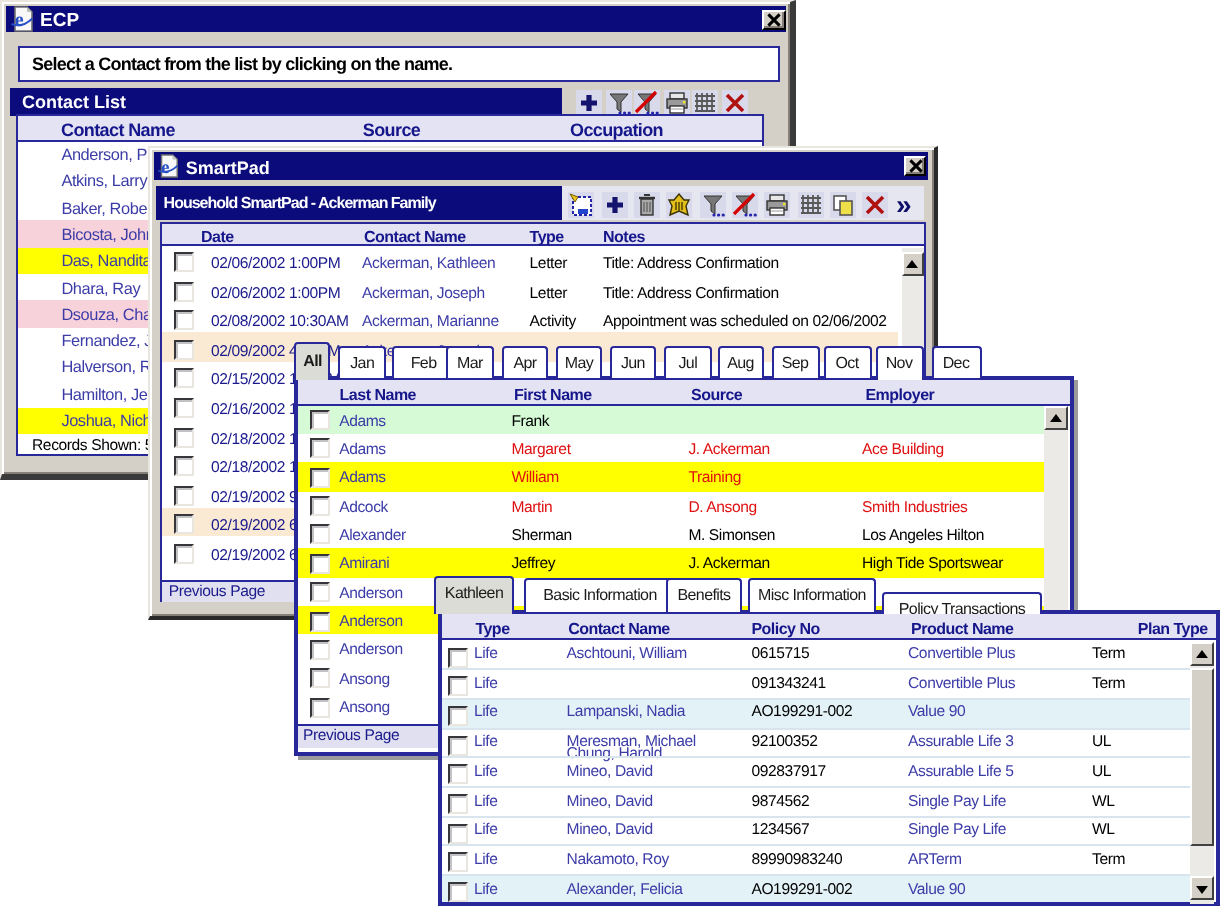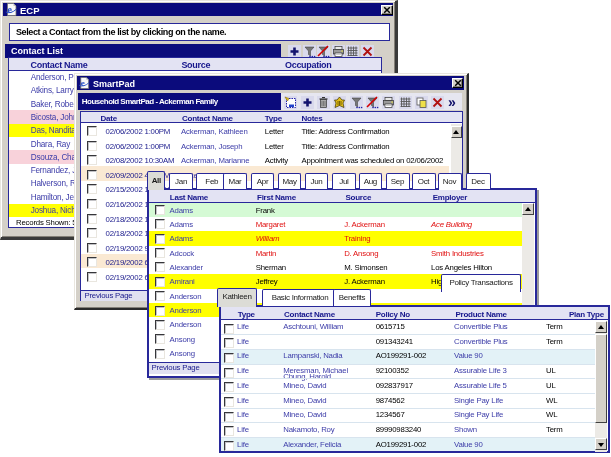--- a/index.html
+++ b/index.html
@@ -274,25 +274,25 @@
 <div class="hdrtxt" style="left:432.7px; top:192.5px;">Employer</div>
 
 <div class="row" style="left:149px; top:202.5px; width:373px; height:14.35px; background:#D5FAD5;"></div>
 <div class="cb" style="left:154.5px; top:205px;"></div>
 <div class="cell blue" style="left:169.6px; top:205.5px;">Adams</div>
 <div class="cell" style="left:255.7px; top:205.5px;">Frank</div>
 <div class="cb" style="left:154.5px; top:219.4px;"></div>
 <div class="cell blue" style="left:169.6px; top:219.9px;">Adams</div>
 <div class="cell red" style="left:255.7px; top:219.9px;">Margaret</div>
 <div class="cell red" style="left:344.2px; top:219.9px;">J. Ackerman</div>
-<div class="cell red" style="left:431px; top:219.9px;font-style:italic;">Ace Building</div>
+<div class="cell red" style="left:431px; top:219.9px;">Ace Building</div>
 <div class="row" style="left:149px; top:231.2px; width:373px; height:14.35px; background:#FFFF00;"></div>
 <div class="cb" style="left:154.5px; top:233.7px;"></div>
 <div class="cell blue" style="left:169.6px; top:234.2px;">Adams</div>
-<div class="cell red" style="left:255.7px; top:234.2px;font-style:italic;">William</div>
+<div class="cell red" style="left:255.7px; top:234.2px;">William</div>
 <div class="cell red" style="left:344.2px; top:234.2px;">Training</div>
 <div class="cb" style="left:154.5px; top:248.1px;"></div>
 <div class="cell blue" style="left:169.6px; top:248.6px;">Adcock</div>
 <div class="cell red" style="left:255.7px; top:248.6px;">Martin</div>
 <div class="cell red" style="left:344.2px; top:248.6px;">D. Ansong</div>
 <div class="cell red" style="left:431px; top:248.6px;">Smith Industries</div>
 <div class="cb" style="left:154.5px; top:262.4px;"></div>
 <div class="cell blue" style="left:169.6px; top:262.9px;">Alexander</div>
 <div class="cell" style="left:255.7px; top:262.9px;">Sherman</div>
 <div class="cell" style="left:344.2px; top:262.9px;">M. Simonsen</div>
@@ -319,21 +319,22 @@
 <div class="sbtn" style="left:522px; top:203px;"></div>
 <div class="tri-up" style="left:525px; top:207px;"></div>
 
 <div class="abs" style="left:149px; top:361.5px; width:373px; height:12px; background:#E0E0F0; border-top:1px solid #28289A;"></div>
 <div class="cell navy" style="left:151.5px; top:363px;">Previous Page</div>
 
 <div class="abs" style="left:219px; top:304.5px; width:391px; height:148.5px; background:#fff; border:2px solid #28289A;"></div>
 
 <div class="tab" style="left:262px; top:288.5px; width:76px; height:17.5px; line-height:16px;">Basic Information</div>
 <div class="tab" style="left:333px; top:288.5px; width:38px; height:17.5px; line-height:16px;">Benefits</div>
-<div class="tab" style="left:441px; top:274px; width:80px; height:17.5px; line-height:16px;">Policy Transactions</div>
+<div class="tab" style="left:374px; top:288.5px; width:64px; height:17.5px; line-height:16px;">Misc Information</div>
+<div class="tab" style="left:441px; top:296px; width:80px; height:17.5px; line-height:16px;">Policy Transactions</div>
 <div class="tab" style="left:217px; top:288px; width:40px; height:18.5px; line-height:16.5px; background:#DCDCD6; z-index:3;">Kathleen</div>
 
 <div class="hdrband" style="left:221px; top:306.5px; width:387px; height:13px; border-bottom:1px solid #28289A;"></div>
 <div class="hdrtxt" style="left:237.7px; top:309.5px;">Type</div>
 <div class="hdrtxt" style="left:284.1px; top:309.5px;">Contact Name</div>
 <div class="hdrtxt" style="left:375.7px; top:309.5px;">Policy No</div>
 <div class="hdrtxt" style="left:455.5px; top:309.5px;">Product Name</div>
 <div class="hdrtxt" style="left:547.9px; top:309.5px;padding-left:21px;">Plan Type</div>
 
 <div class="row" style="left:221px; top:320.5px; width:374px; height:14.7px; border-bottom:1px solid #D8E4EE;"></div>
@@ -382,21 +383,21 @@
 <div class="cell blue" style="left:237px; top:410.2px;">Life</div>
 <div class="cell blue" style="left:283.3px; top:410.2px;">Mineo, David</div>
 <div class="cell" style="left:375.7px; top:410.2px;">1234567</div>
 <div class="cell blue" style="left:454px; top:410.2px;">Single Pay Life</div>
 <div class="cell" style="left:546px; top:410.2px;">WL</div>
 <div class="row" style="left:221px; top:423.4px; width:374px; height:14.7px; border-bottom:1px solid #D8E4EE;"></div>
 <div class="cb" style="left:223.5px; top:426.4px;"></div>
 <div class="cell blue" style="left:237px; top:424.9px;">Life</div>
 <div class="cell blue" style="left:283.3px; top:424.9px;">Nakamoto, Roy</div>
 <div class="cell" style="left:375.7px; top:424.9px;">89990983240</div>
-<div class="cell blue" style="left:454px; top:424.9px;">Shown</div>
+<div class="cell blue" style="left:454px; top:424.9px;">ARTerm</div>
 <div class="cell" style="left:546px; top:424.9px;">Term</div>
 <div class="row" style="left:221px; top:438.1px; width:374px; height:12.9px; background:#E3F2F7;"></div>
 <div class="cb" style="left:223.5px; top:441.1px;"></div>
 <div class="cell blue" style="left:237px; top:439.6px;">Life</div>
 <div class="cell blue" style="left:283.3px; top:439.6px;">Alexander, Felicia</div>
 <div class="cell" style="left:375.7px; top:439.6px;">AO199291-002</div>
 <div class="cell blue" style="left:454px; top:439.6px;">Value 90</div>
 
 <div class="abs" style="left:595px; top:320.5px; width:12px; height:131px; background:#ECEAE6;"></div>
 <div class="sbtn" style="left:595px; top:320.5px;"></div>

